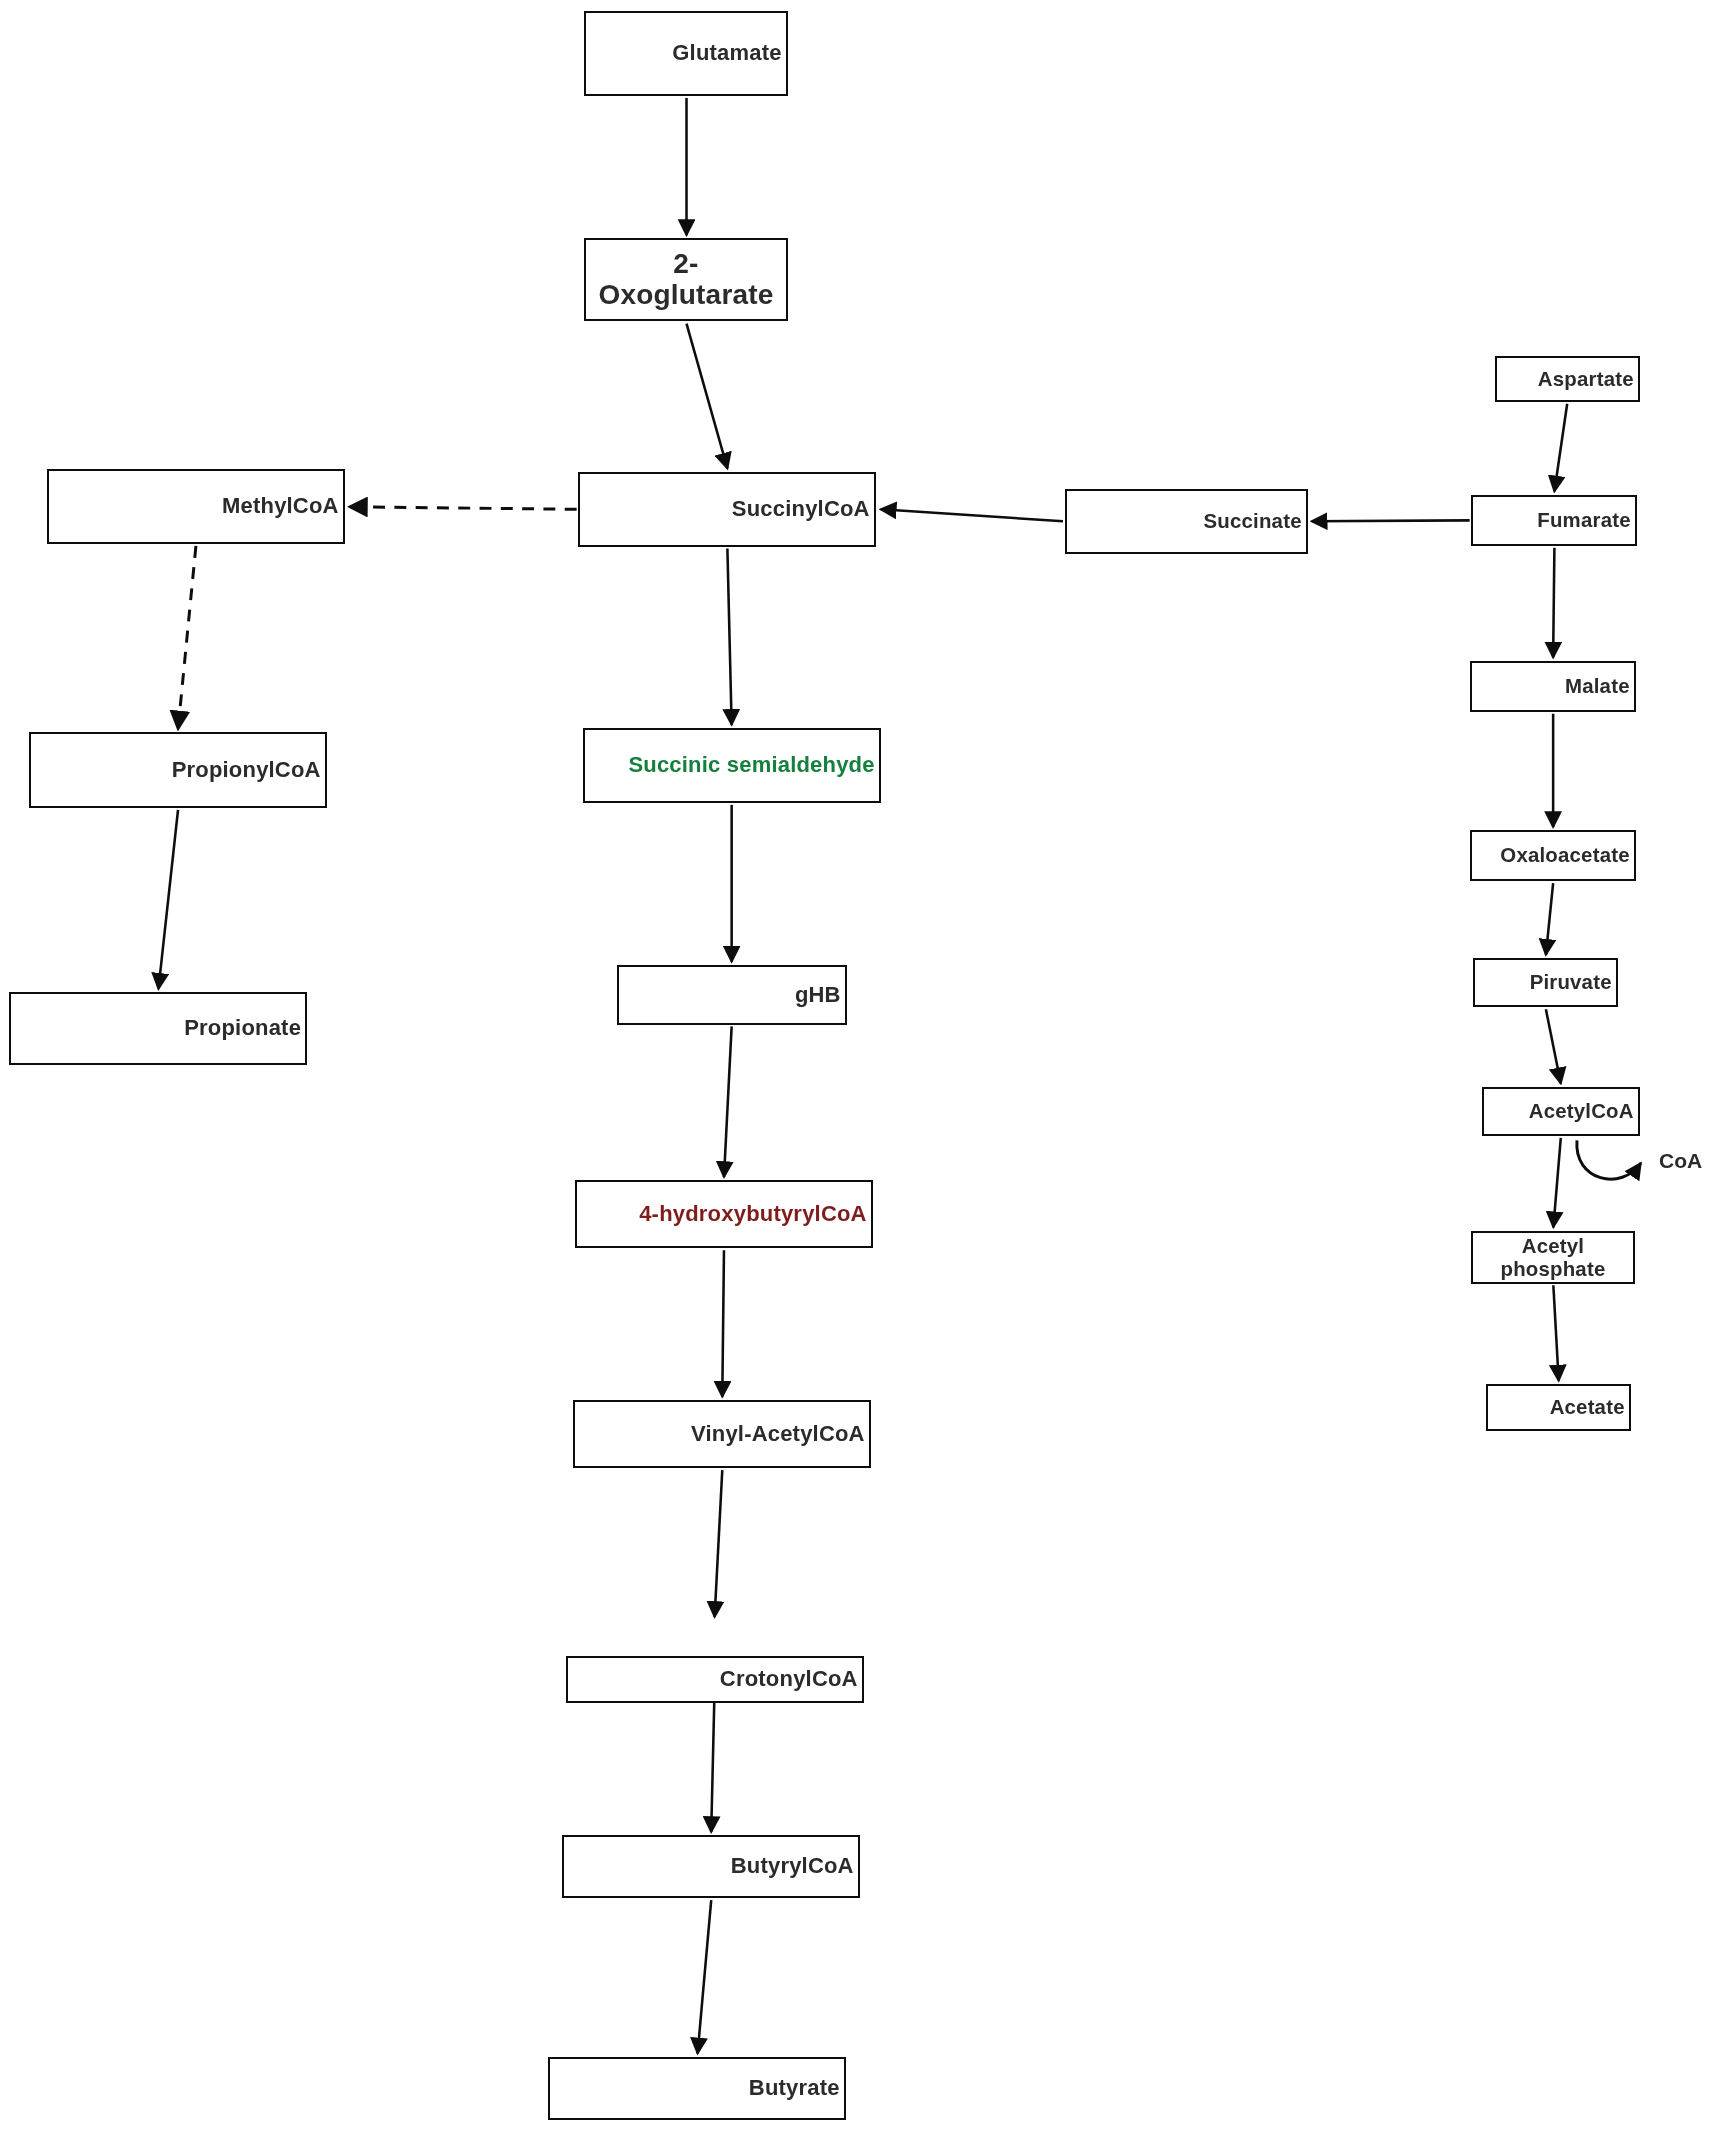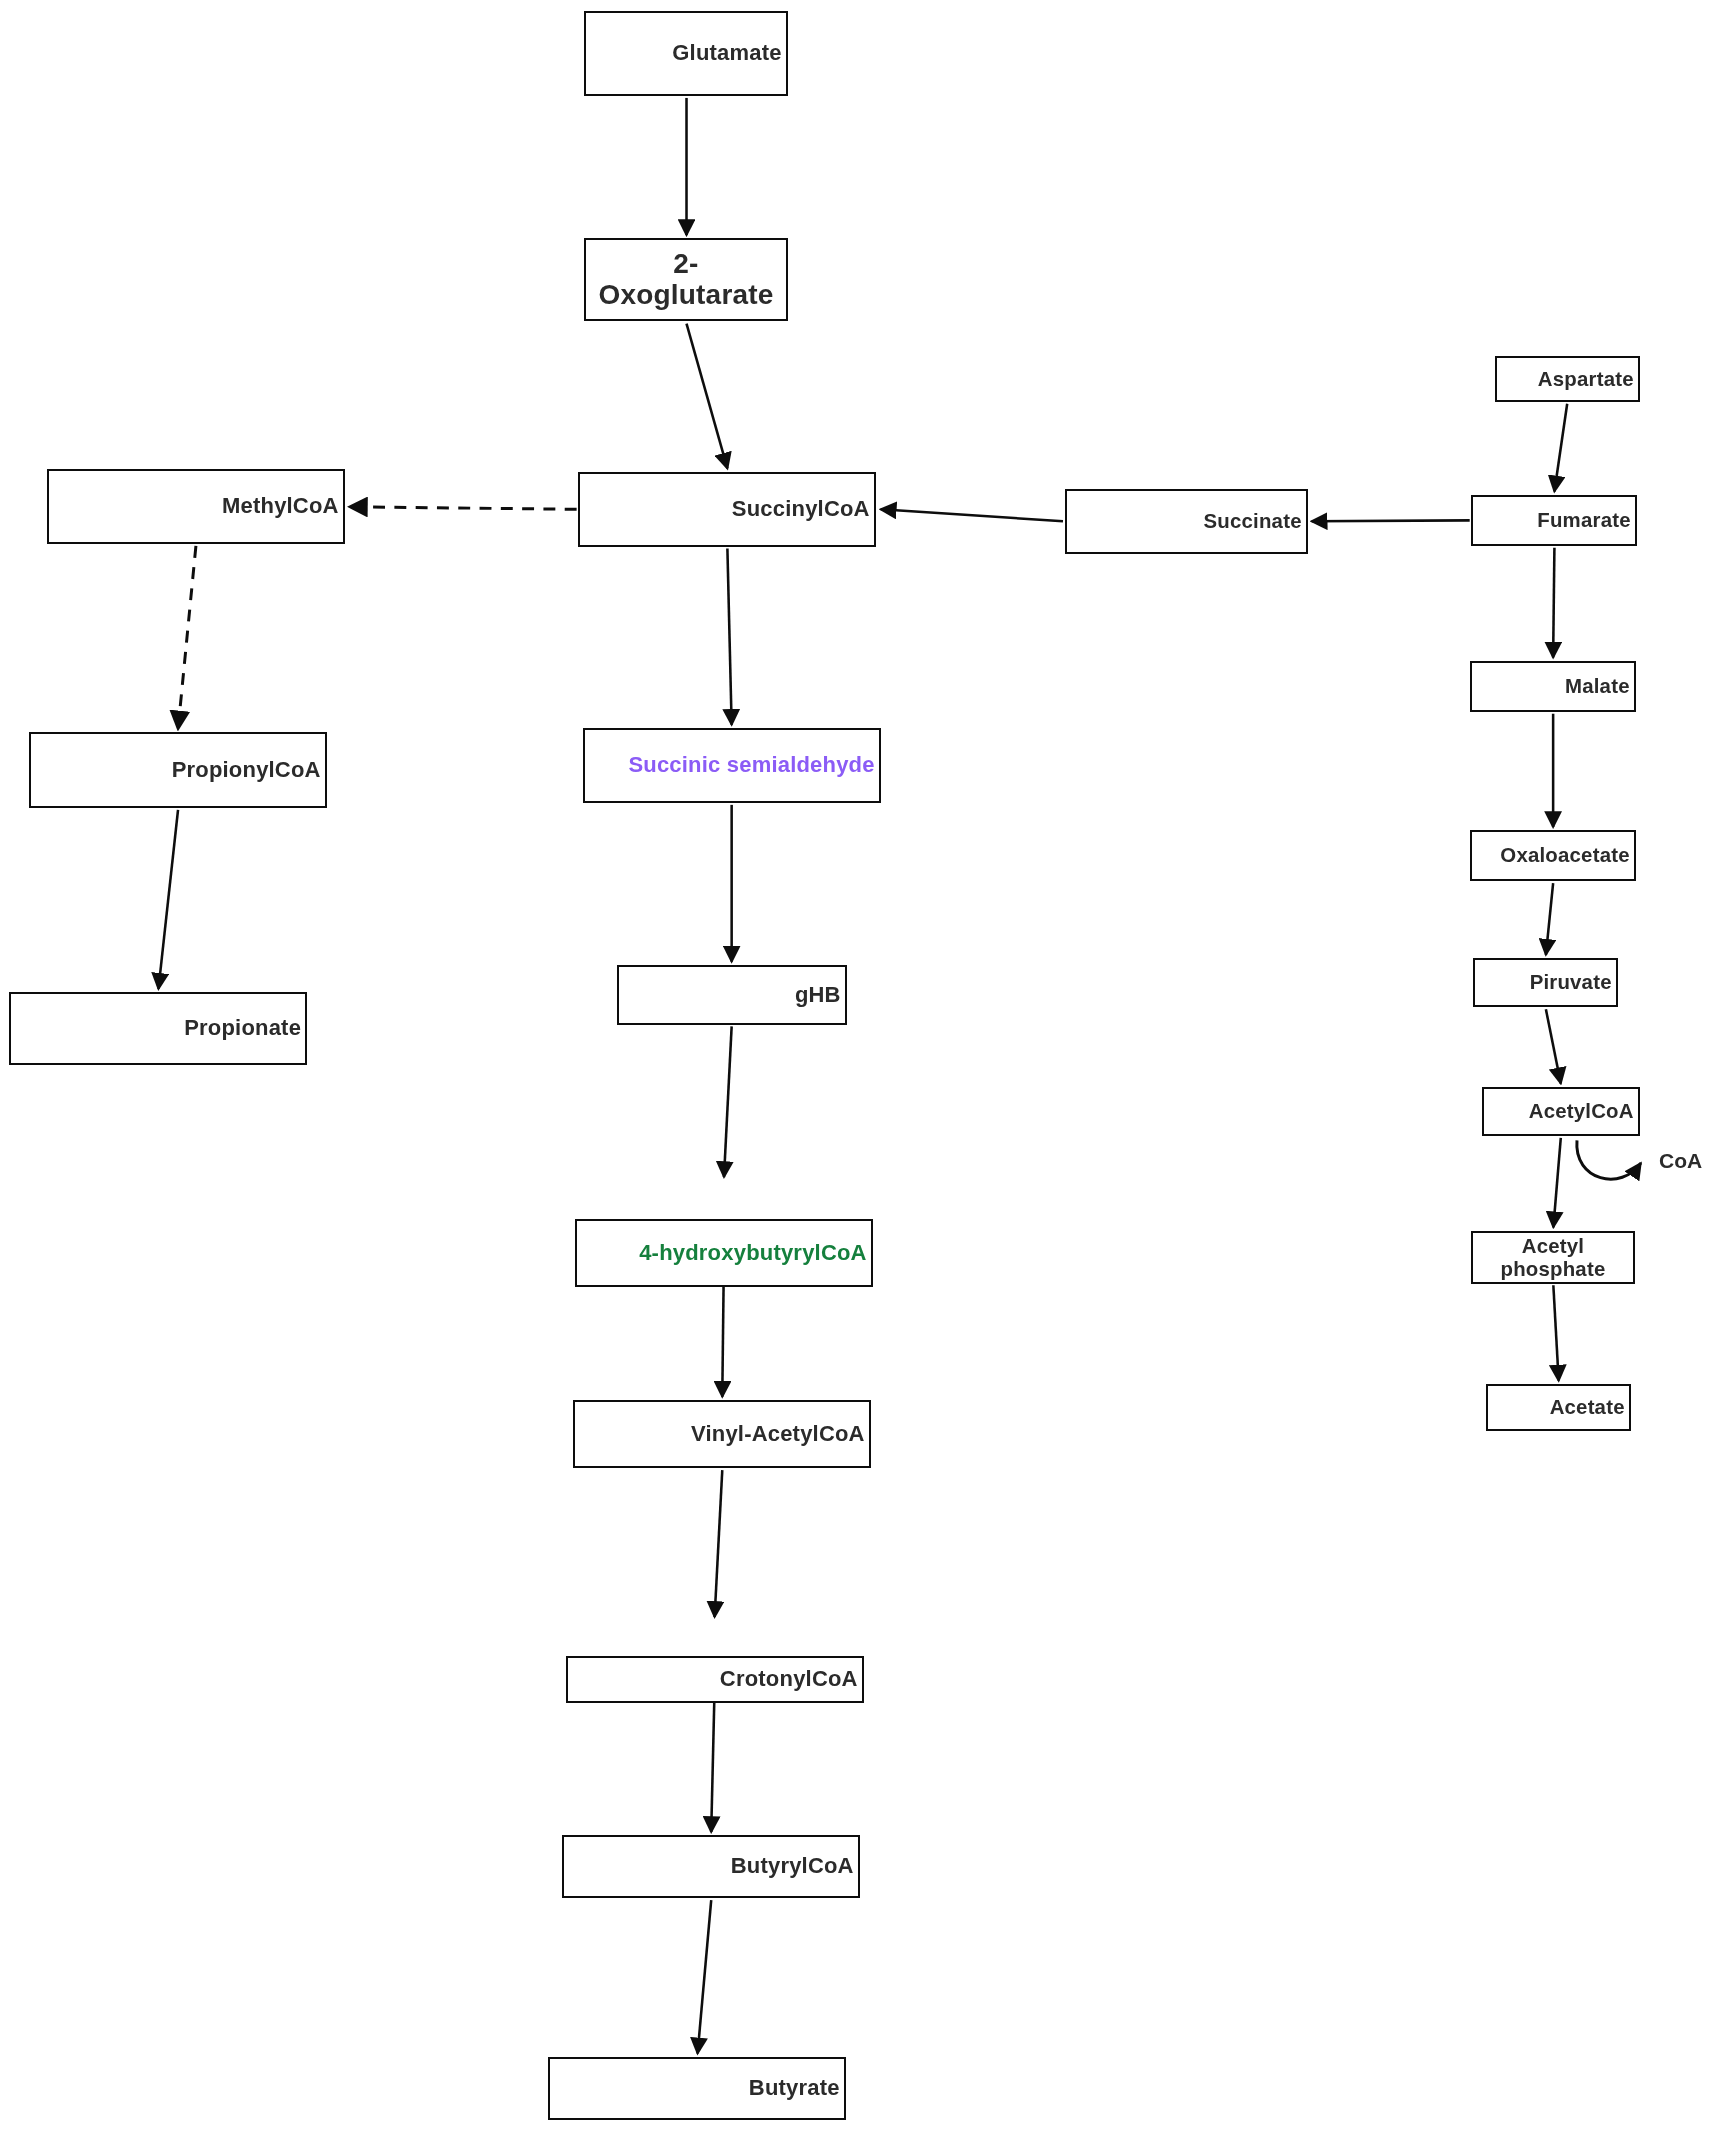--- a/index.html
+++ b/index.html
@@ -118,27 +118,27 @@
       </div>
       <div class="node" style="left: 1486px; top: 1384px; width: 145px; height: 47px; font-size: 20.4px; border-color: rgb(13, 13, 13); color: rgb(43, 43, 43);">
         <span>Acetate</span>
       </div>
       <div class="node" style="left: 29px; top: 732px; width: 298px; height: 76px; font-size: 22px; border-color: rgb(13, 13, 13); color: rgb(43, 43, 43);">
         <span>PropionylCoA</span>
       </div>
       <div class="node" style="left: 9.4px; top: 992px; width: 298px; height: 73px; font-size: 22px; border-color: rgb(13, 13, 13); color: rgb(43, 43, 43);">
         <span>Propionate</span>
       </div>
-      <div class="node" style="left: 583px; top: 728px; width: 298px; height: 75px; font-size: 22px; border-color: rgb(13, 13, 13); color: #8b5cf6;">
+      <div class="node" style="left: 583px; top: 728px; width: 298px; height: 75px; font-size: 22px; border-color: rgb(13, 13, 13); color: #15803d;">
         <span>Succinic semialdehyde</span>
       </div>
       <div class="node" style="left: 617px; top: 965px; width: 230px; height: 60px; font-size: 22px; border-color: rgb(13, 13, 13); color: rgb(43, 43, 43);">
         <span>gHB</span>
       </div>
-      <div class="node" style="left: 575px; top: 1180px; width: 298px; height: 68px; font-size: 22px; border-color: rgb(13, 13, 13); color: #15803d; margin-top: 39px;">
+      <div class="node" style="left: 575px; top: 1180px; width: 298px; height: 68px; font-size: 22px; border-color: rgb(13, 13, 13); color: #7f1d1d;">
         <span>4-hydroxybutyrylCoA</span>
       </div>
       <div class="node" style="left: 573px; top: 1400px; width: 298px; height: 68px; font-size: 22px; border-color: rgb(13, 13, 13); color: rgb(43, 43, 43);">
         <span>Vinyl-AcetylCoA</span>
       </div>
       <div class="node" style="left: 566px; top: 1656px; width: 298px; height: 47px; font-size: 22px; border-color: rgb(13, 13, 13); color: rgb(43, 43, 43);">
         <span>CrotonylCoA</span>
       </div>
       <div class="node" style="left: 562px; top: 1835px; width: 298px; height: 63px; font-size: 22px; border-color: rgb(13, 13, 13); color: rgb(43, 43, 43);">
         <span>ButyrylCoA</span>

